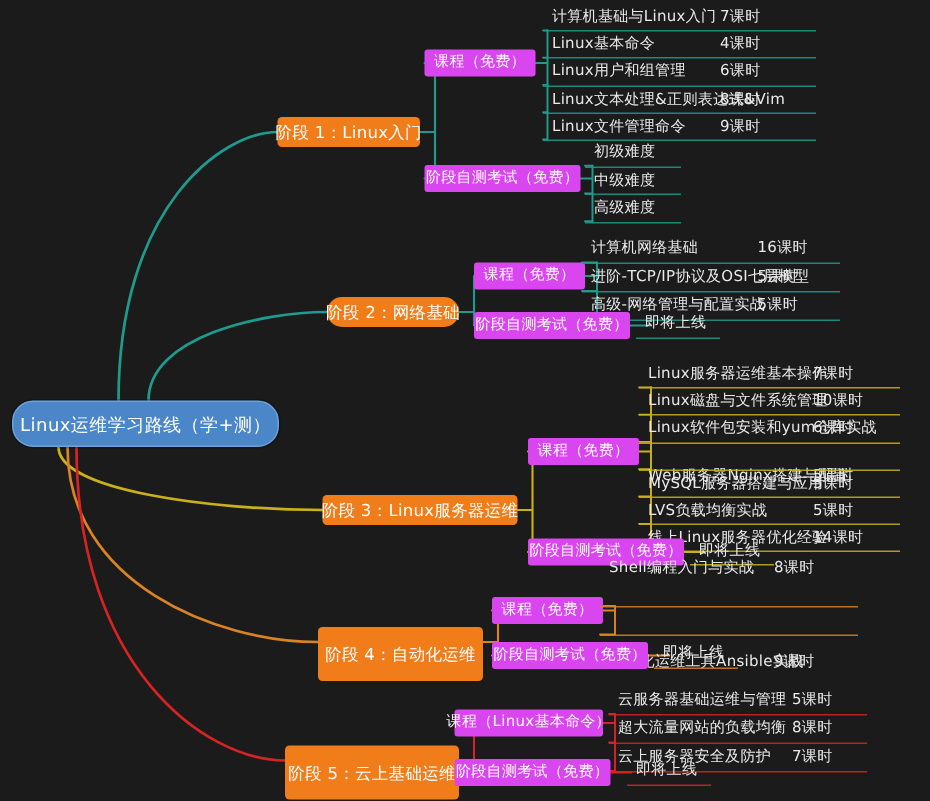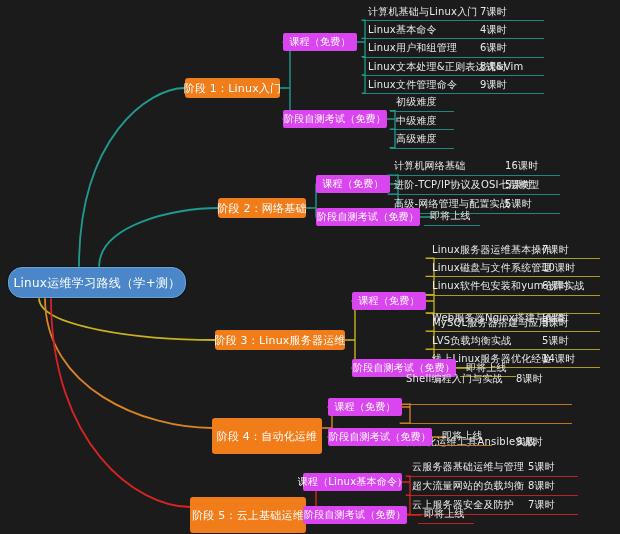--- a/index.html
+++ b/index.html
@@ -170,21 +170,21 @@
       </div>
       <div class="uline" style="left: 390px; top: 110.5px; width: 64px; background: rgb(31, 155, 142); opacity: 0.85;"></div>
       <div class="leaf" style="left: 396px; top: 115.5px;">
         <div class="">中级难度</div>
       </div>
       <div class="uline" style="left: 390px; top: 129px; width: 64px; background: rgb(31, 155, 142); opacity: 0.85;"></div>
       <div class="leaf" style="left: 396px; top: 134px;">
         <div class="">高级难度</div>
       </div>
       <div class="uline" style="left: 390px; top: 147.5px; width: 64px; background: rgb(31, 155, 142); opacity: 0.85;"></div>
-      <div class="node stage" style="left: 218px; top: 198px; width: 88px; height: 20px;">
+      <div class="node stage" style="left: 218px; top: 198px; width: 88px; height: 20px; border-radius: 10px;">
         <div class="">阶段 2：网络基础</div>
       </div>
       <div class="node grp" style="left: 316px; top: 175px; width: 74px; height: 18px;">
         <div class="">课程（免费）</div>
       </div>
       <div class="leaf" style="left: 394px; top: 161px;">
         <div class="">计算机网络基础</div>
         <span class="hrs" style="left: 111px;">16课时</span>
       </div>
       <div class="uline" style="left: 388px; top: 175px; width: 172px; background: rgb(31, 155, 142); opacity: 0.85;"></div>

